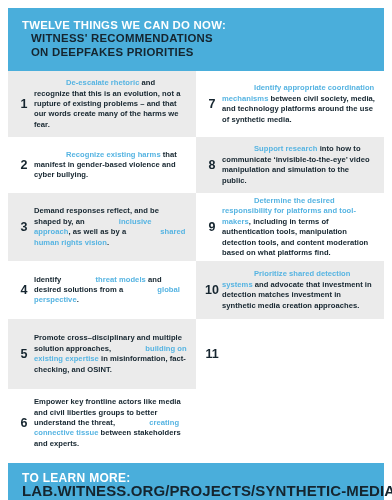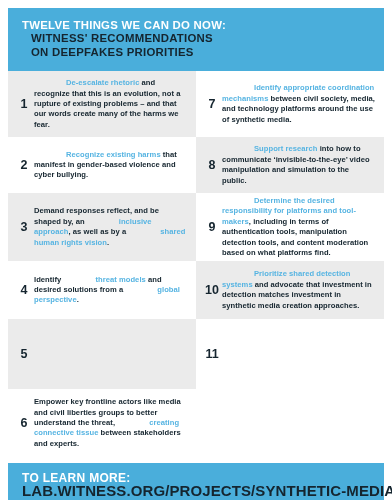--- a/index.html
+++ b/index.html
@@ -133,20 +133,21 @@
       <div class="item bg-gray h3">
         <div class="num">3</div>
         <div class="txt"><span>Demand responses reflect, and be shaped by, an </span><span class="hl">inclusive approach</span><span>, as well as by a </span><span class="hl">shared human rights vision</span><span>.</span></div>
       </div>
       <div class="item bg-white h4">
         <div class="num">4</div>
         <div class="txt"><span>Identify </span><span class="hl">threat models</span><span> and desired solutions from a </span><span class="hl">global perspective</span><span>.</span></div>
       </div>
       <div class="item bg-gray h5">
         <div class="num">5</div>
+        <div class="txt"><span>Promote cross–disciplinary and multiple solution approaches, </span><span class="hl">building on existing expertise</span><span> in misinformation, fact-checking, and OSINT.</span></div>
       </div>
       <div class="item bg-white h6">
         <div class="num">6</div>
         <div class="txt"><span>Empower key frontline actors like media and civil liberties groups to better understand the threat, </span><span class="hl">creating connective tissue</span><span> between stakeholders and experts.</span></div>
       </div>
     </div>
 
     <div class="col">
       <div class="item bg-white h1">
         <div class="num">7</div>

